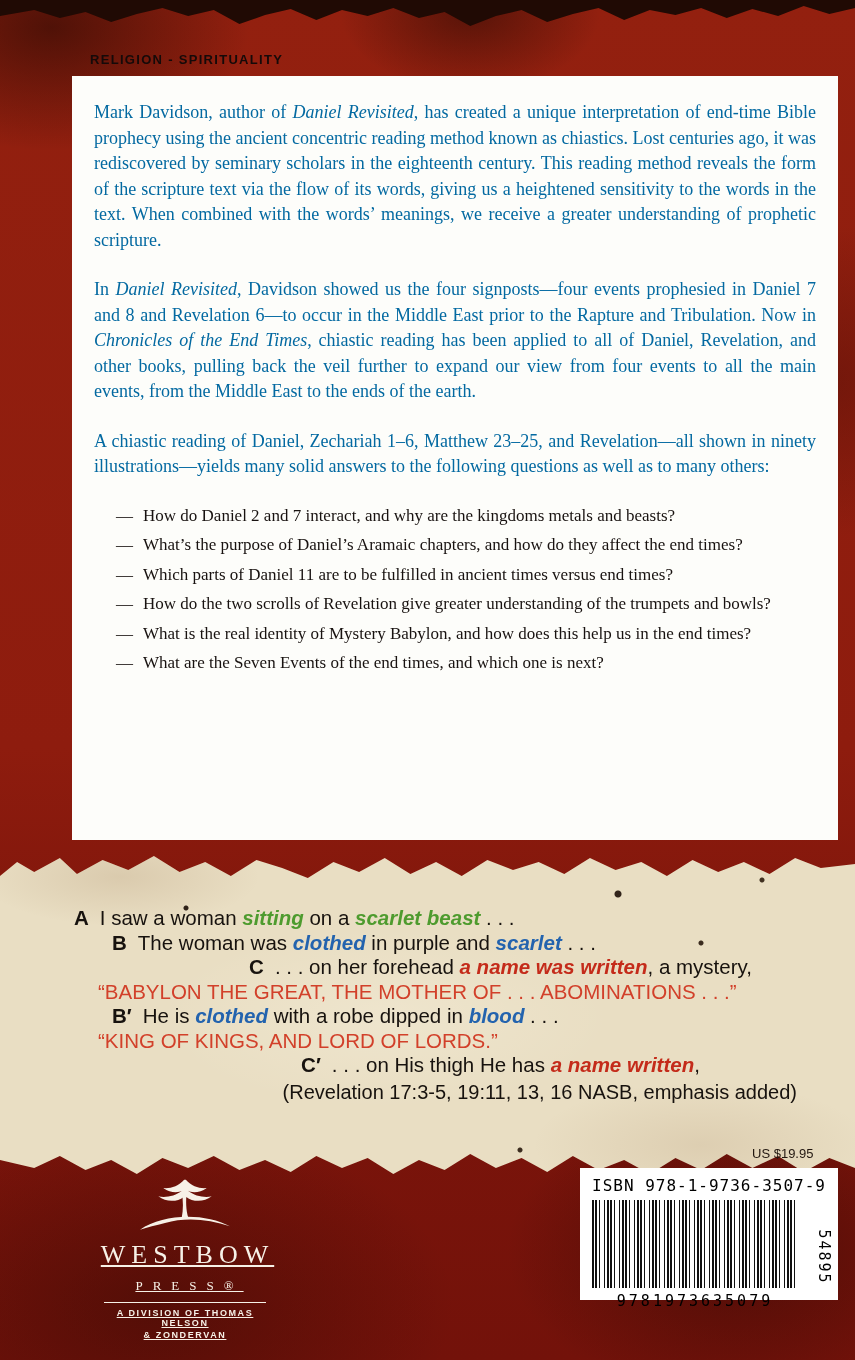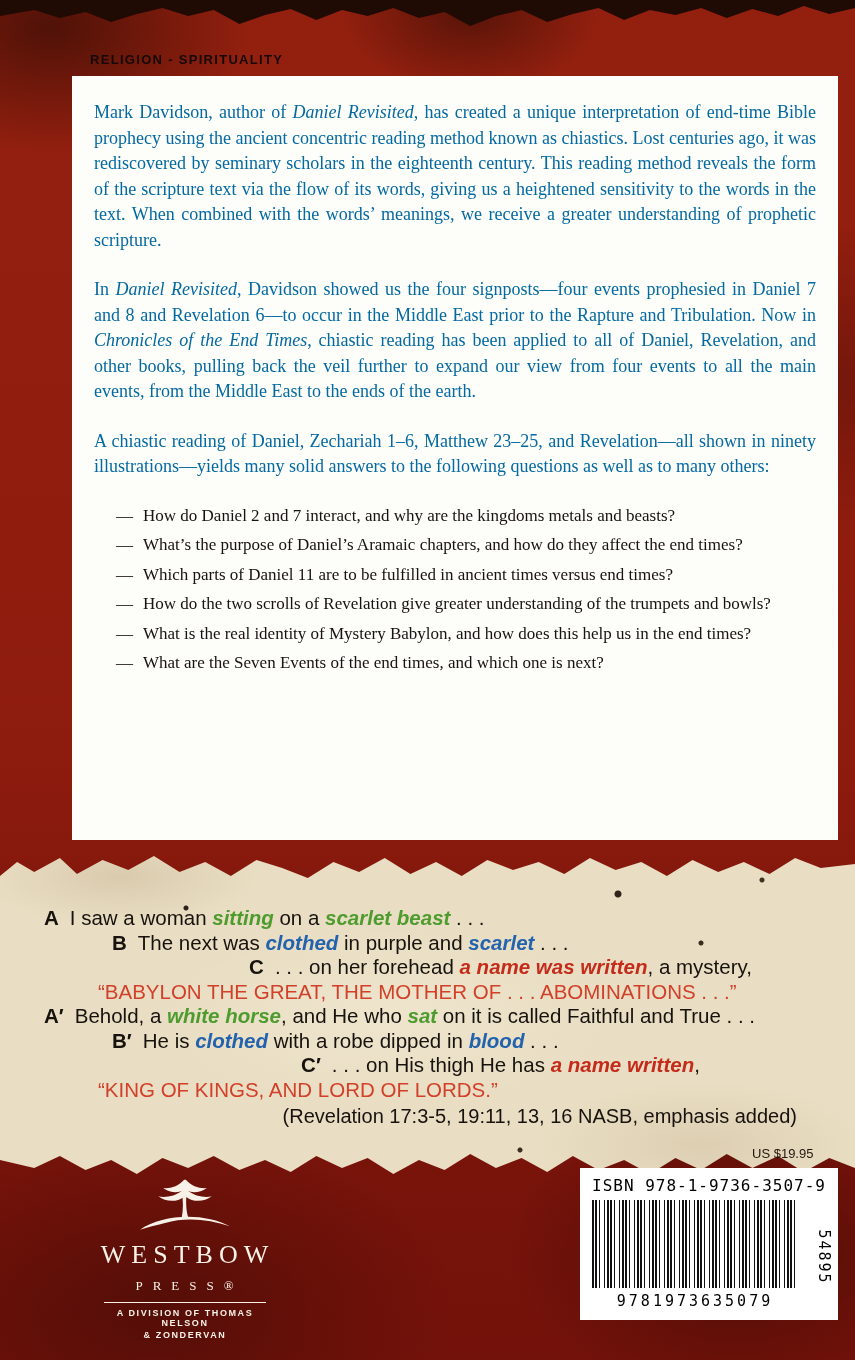--- a/index.html
+++ b/index.html
@@ -42,39 +42,39 @@
       radial-gradient(circle at 520px 300px, #3a2c1e 0 2px, transparent 3px),
       radial-gradient(ellipse 200px 70px at 14% 8%, rgba(140,100,60,.16), transparent 70%),
       radial-gradient(ellipse 240px 90px at 82% 88%, rgba(150,110,70,.14), transparent 70%),
       radial-gradient(ellipse 300px 120px at 45% 50%, rgba(255,250,235,.25), transparent 75%),
       #e9dec3;
     clip-path:polygon(0 26px,2% 12px,4% 22px,7% 8px,9% 24px,12% 10px,15% 20px,18% 6px,21% 22px,24% 12px,27% 26px,30% 10px,33% 18px,36% 28px,39% 12px,42% 22px,45% 8px,48% 24px,51% 12px,54% 26px,57% 10px,60% 20px,63% 12px,66% 24px,69% 8px,72% 20px,75% 12px,78% 26px,81% 10px,84% 22px,87% 12px,90% 24px,93% 8px,96% 18px,100% 14px,100% 318px,97% 308px,94% 322px,91% 306px,88% 318px,85% 304px,82% 320px,79% 308px,76% 324px,73% 310px,70% 320px,67% 306px,64% 322px,61% 308px,58% 318px,55% 304px,52% 320px,49% 310px,46% 324px,43% 308px,40% 318px,37% 306px,34% 322px,31% 310px,28% 320px,25% 306px,22% 318px,19% 308px,16% 324px,13% 310px,10% 320px,7% 306px,4% 318px,0 310px);
   }
   .chiasm{padding-top:56px;}
   .ch-line{font:20.5px/24.5px "Liberation Sans",sans-serif;color:#17120e;white-space:nowrap;}
   .ch-label{font-weight:700;margin-right:11px;}
-  .ind0{padding-left:44px;}
+  .ind0{padding-left:44px;margin-left:30px;}
   .ind1{padding-left:112px;}
   .ind2{padding-left:146px;text-align:center;}
   .ind3{padding-left:98px;}
   .seg-green{color:#4e9b2e;font-style:italic;font-weight:700;}
   .seg-blue{color:#2363ae;font-style:italic;font-weight:700;}
   .seg-red{color:#c42b1a;font-style:italic;font-weight:700;}
   .seg-redcaps{color:#d2402a;}
   .citation{font:20px "Liberation Sans",sans-serif;color:#17120e;text-align:right;padding-right:58px;margin-top:3px;}
   .price{position:absolute;left:752px;top:1146px;font:13px "Liberation Sans",sans-serif;color:#221710;z-index:3;}
-  .barcode-box{position:absolute;left:580px;top:1168px;width:258px;height:152px;background:#ffffff;z-index:3;}
+  .barcode-box{position:absolute;left:580px;top:1168px;width:258px;height:132px;background:#ffffff;z-index:3;}
   .isbn-label{margin:8px 10px 0 12px;font:16px "DejaVu Sans Mono",monospace;letter-spacing:1px;color:#000;}
   .bars{
     position:absolute;left:12px;top:32px;width:206px;height:88px;
     background:repeating-linear-gradient(90deg,#111 0 2px,#fff 2px 3px,#111 3px 5px,#fff 5px 7px,#111 7px 8px,#fff 8px 12px,#111 12px 13px,#fff 13px 15px);
   }
   .isbn-side{position:absolute;left:216px;top:80px;width:56px;text-align:center;transform:rotate(90deg);font:15px "DejaVu Sans Mono",monospace;letter-spacing:2px;color:#000;}
   .isbn-number{position:absolute;left:12px;top:124px;width:206px;text-align:center;font:15px "DejaVu Sans Mono",monospace;letter-spacing:3px;color:#000;}
-  .publisher{position:absolute;left:92px;top:1178px;width:186px;text-align:center;color:#f7f1e7;z-index:3;}
+  .publisher{position:absolute;left:92px;top:1178px;width:186px;text-align:center;color:#f7f1e7;z-index:3;text-decoration:underline;}
   .tree{display:block;margin:0 auto;}
   .pub-word{font:26px "Liberation Serif",serif;letter-spacing:6px;margin-top:2px;padding-left:5px;}
   .pub-press{font:13px "Liberation Serif",serif;letter-spacing:10px;margin-top:8px;padding-left:9px;}
   .pub-rule{width:162px;height:1px;background:#f7f1e7;margin:8px auto 5px auto;}
   .pub-div{font:700 9px "Liberation Sans",sans-serif;letter-spacing:1.6px;margin-top:2px;}
 </style>
 </head>
 <body>
 
 <div class="cover">
@@ -95,27 +95,26 @@
         <li><span class="dash">—</span><span>Which parts of Daniel 11 are to be fulfilled in ancient times versus end times?</span></li>
         <li><span class="dash">—</span><span>How do the two scrolls of Revelation give greater understanding of the trumpets and bowls?</span></li>
         <li><span class="dash">—</span><span>What is the real identity of Mystery Babylon, and how does this help us in the end times?</span></li>
         <li><span class="dash">—</span><span>What are the Seven Events of the end times, and which one is next?</span></li>
       </ul>
   </div>
 
   <div class="parchment">
     <div id="chiasm" class="chiasm">
         <div class="ch-line ind0"><span class="ch-label">A</span><span>I saw a woman </span><span class="seg-green">sitting</span><span> on a </span><span class="seg-green">scarlet beast</span><span> . . .</span></div>
-        <div class="ch-line ind1"><span class="ch-label">B</span><span>The next was </span><span class="seg-blue">clothed</span><span> in purple and </span><span class="seg-blue">scarlet</span><span> . . .</span></div>
+        <div class="ch-line ind1"><span class="ch-label">B</span><span>The woman was </span><span class="seg-blue">clothed</span><span> in purple and </span><span class="seg-blue">scarlet</span><span> . . .</span></div>
         <div class="ch-line ind2"><span class="ch-label">C</span><span>. . . on her forehead </span><span class="seg-red">a name was written</span><span>, a mystery,</span></div>
         <div class="ch-line ind3"><span class="seg-redcaps">“BABYLON THE GREAT, THE MOTHER OF . . . ABOMINATIONS . . .”</span></div>
-        <div class="ch-line ind0"><span class="ch-label">A′</span><span>Behold, a </span><span class="seg-green">white horse</span><span>, and He who </span><span class="seg-green">sat</span><span> on it is called Faithful and True . . .</span></div>
         <div class="ch-line ind1"><span class="ch-label">B′</span><span>He is </span><span class="seg-blue">clothed</span><span> with a robe dipped in </span><span class="seg-blue">blood</span><span> . . .</span></div>
+        <div class="ch-line ind3"><span class="seg-redcaps">“KING OF KINGS, AND LORD OF LORDS.”</span></div>
         <div class="ch-line ind2"><span class="ch-label">C′</span><span>. . . on His thigh He has </span><span class="seg-red">a name written</span><span>,</span></div>
-        <div class="ch-line ind3"><span class="seg-redcaps">“KING OF KINGS, AND LORD OF LORDS.”</span></div>
       </div>
     <div class="citation">(Revelation 17:3-5, 19:11, 13, 16 NASB, emphasis added)</div>
   </div>
 
   <div class="price">US $19.95</div>
 
   <div class="barcode-box">
     <div class="isbn-label">ISBN 978-1-9736-3507-9</div>
     <div class="bars"></div>
     <div class="isbn-side">54895</div>

